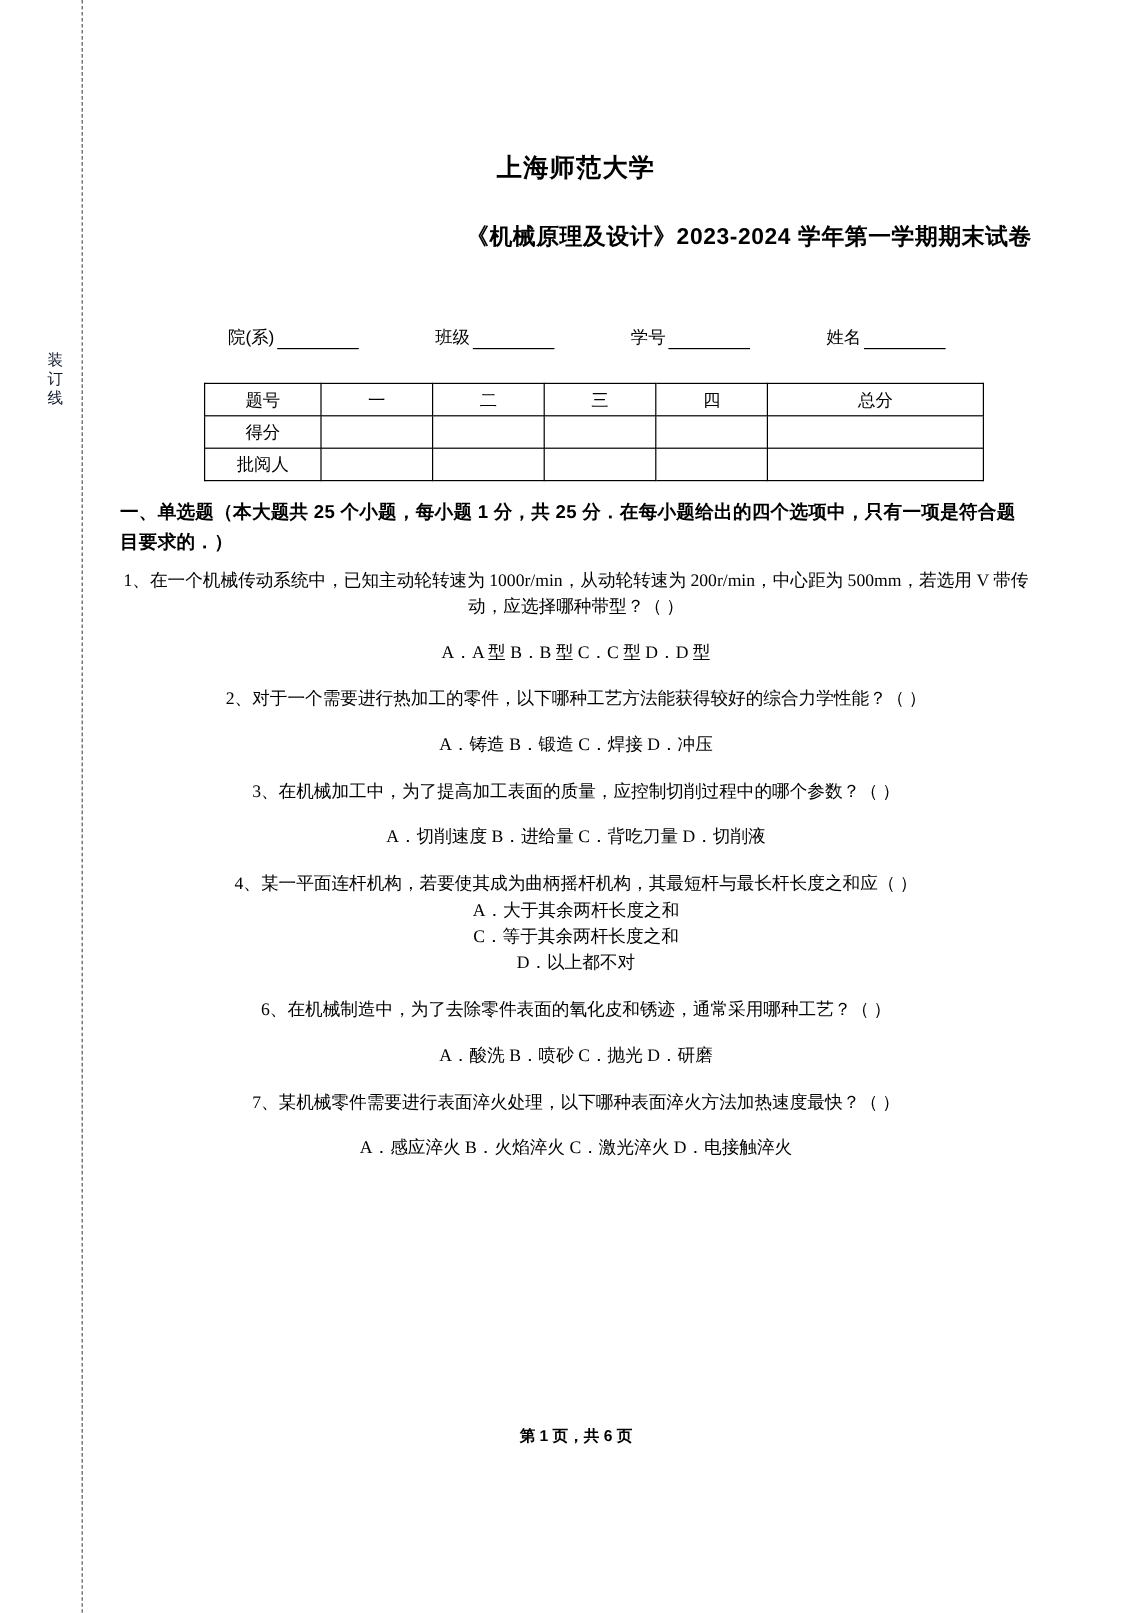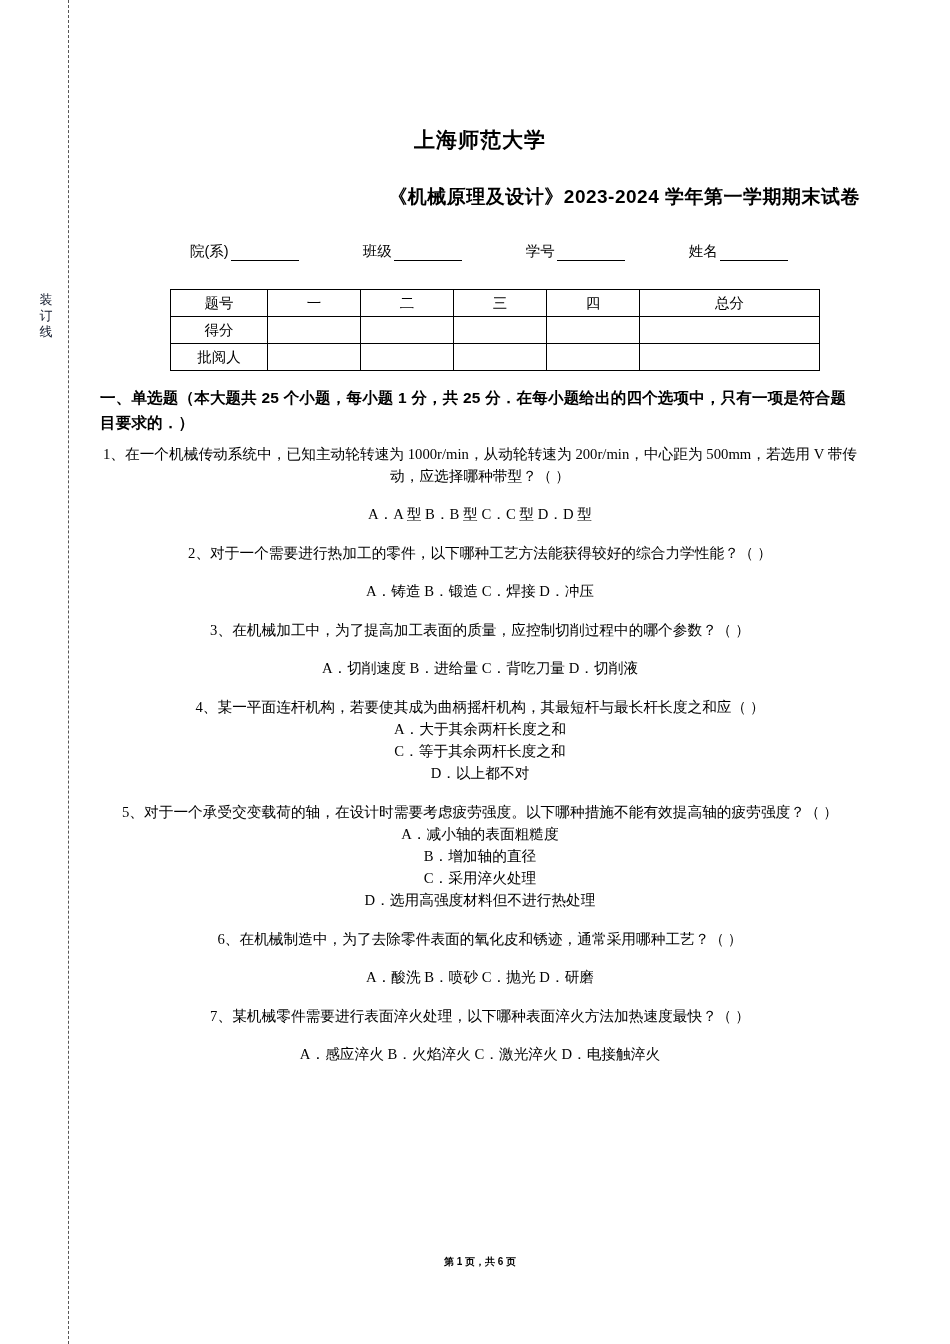--- a/index.html
+++ b/index.html
@@ -57,21 +57,21 @@
   .title-exam {
     text-align: right;
     font-family: "Liberation Sans", sans-serif;
     font-weight: bold;
     font-size: 19px;
     margin-top: 30px;
     letter-spacing: 0.5px;
   }
 
   .fields {
-    margin-top: 32px;
+    margin-top: 62px;
     display: flex;
     font-family: "Liberation Sans", sans-serif;
     font-size: 14.5px;
     padding: 0 20px 0 90px;
   }
   .field {
     display: flex;
     align-items: flex-end;
     margin-right: 64px;
     white-space: nowrap;
@@ -118,26 +118,26 @@
     text-align: center;
   }
   .q.first { margin-top: 8px; }
   .q .stem { margin: 0; }
   .q .opts-inline { margin: 16px; }
   .q .opt { margin: 0; }
 
   .footer {
     position: absolute;
     left: 0;
-    top: 1255px;
+    top: 1188px;
     width: 760px;
     text-align: center;
     font-family: "Liberation Sans", sans-serif;
     font-weight: bold;
-    font-size: 10px;
+    font-size: 13px;
   }
 </style>
 </head>
 <body>
 
 <div class="bind-line"></div>
 <div class="bind-label">装订线</div>
 
 <div class="page">
 
@@ -209,27 +209,20 @@
     <p class="opts-inline">A．切削速度 B．进给量 C．背吃刀量 D．切削液</p>
   </div>
 
   <div class="q">
     <p class="stem">4、某一平面连杆机构，若要使其成为曲柄摇杆机构，其最短杆与最长杆长度之和应（ ）</p>
     <p class="opt">A．大于其余两杆长度之和</p>
     <p class="opt">C．等于其余两杆长度之和</p>
     <p class="opt">D．以上都不对</p>
   </div>
 
-  <div class="q">
-    <p class="stem">5、对于一个承受交变载荷的轴，在设计时需要考虑疲劳强度。以下哪种措施不能有效提高轴的疲劳强度？（ ）</p>
-    <p class="opt">A．减小轴的表面粗糙度</p>
-    <p class="opt">B．增加轴的直径</p>
-    <p class="opt">C．采用淬火处理</p>
-    <p class="opt">D．选用高强度材料但不进行热处理</p>
-  </div>
 
   <div class="q">
     <p class="stem">6、在机械制造中，为了去除零件表面的氧化皮和锈迹，通常采用哪种工艺？（ ）</p>
     <p class="opts-inline">A．酸洗 B．喷砂 C．抛光 D．研磨</p>
   </div>
 
   <div class="q">
     <p class="stem">7、某机械零件需要进行表面淬火处理，以下哪种表面淬火方法加热速度最快？（ ）</p>
     <p class="opts-inline">A．感应淬火 B．火焰淬火 C．激光淬火 D．电接触淬火</p>
   </div>

